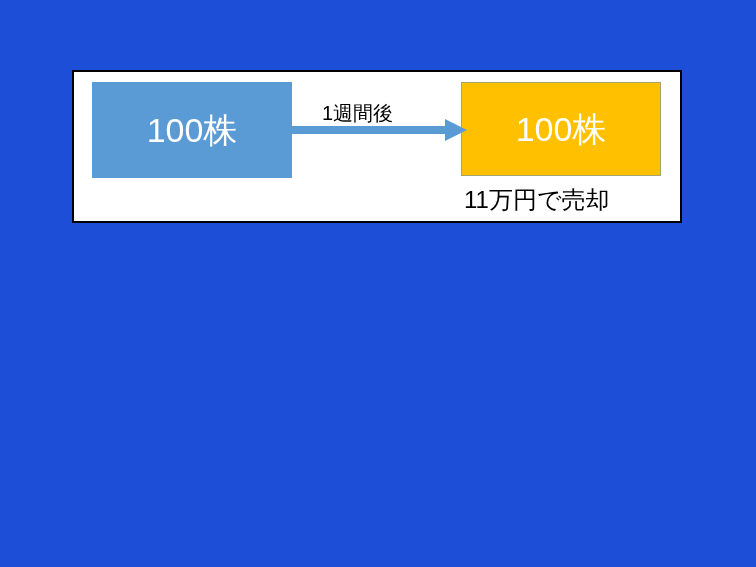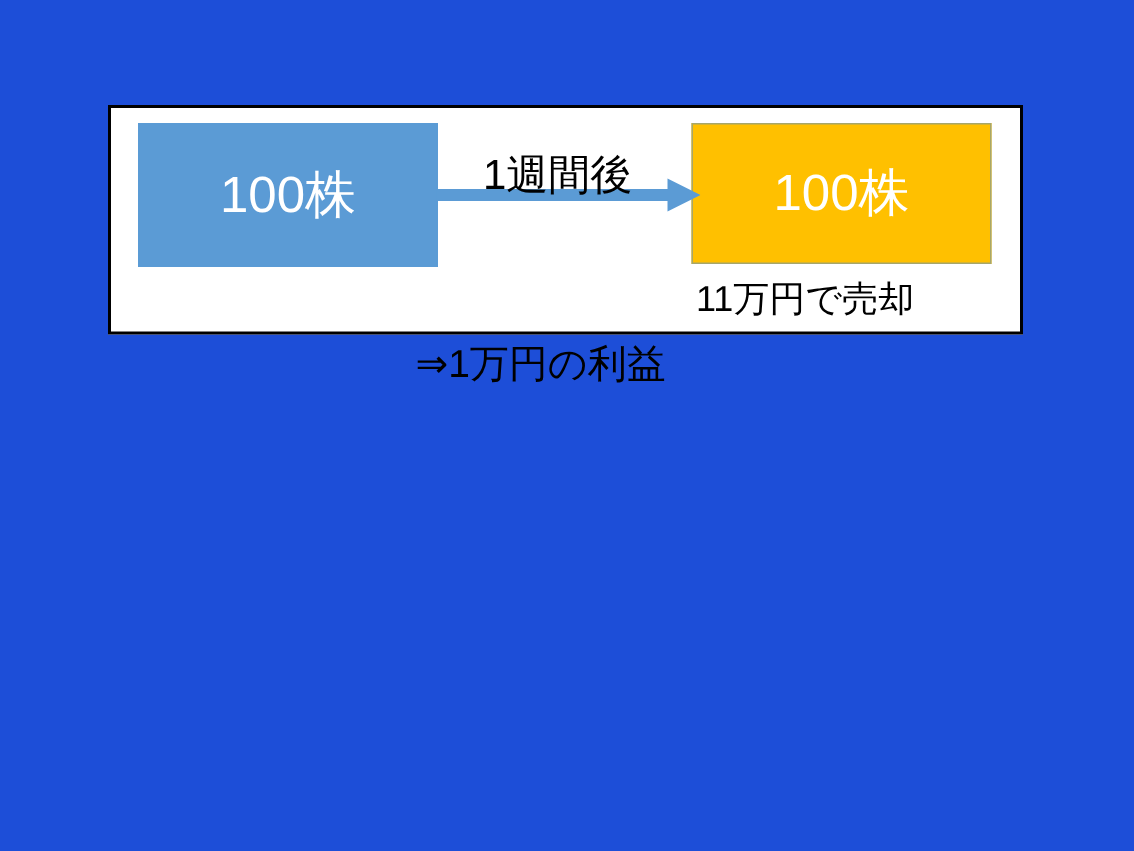--- a/index.html
+++ b/index.html
@@ -74,21 +74,21 @@
   
   .label {
     position: absolute;
     color: #000000;
     white-space: nowrap;
     line-height: 1;
   }
   .label-transition {
     left: 322px;
     top: 103px;
-    font-size: 28px;
+    font-size: 20px;
   }
   .label-buy-price {
     left: 94px;
     top: 188px;
     font-size: 24px;
   }
   .label-sell-price {
     left: 464px;
     top: 188px;
     font-size: 24px;
@@ -119,15 +119,14 @@
     <svg width="175" height="24" viewBox="0 0 175 24">
       <path d="M0 8 L153 8 L153 1 L175 12 L153 23 L153 16 L0 16 Z" fill="#5B9BD5"></path>
     </svg>
   </div>
 
   <div class="label label-transition">1週間後</div>
 
 
   <div class="label label-sell-price">11万円で売却</div>
 
-  <div class="label label-profit">⇒1万円の利益</div>
 
 </div>
 
 </body></html>

